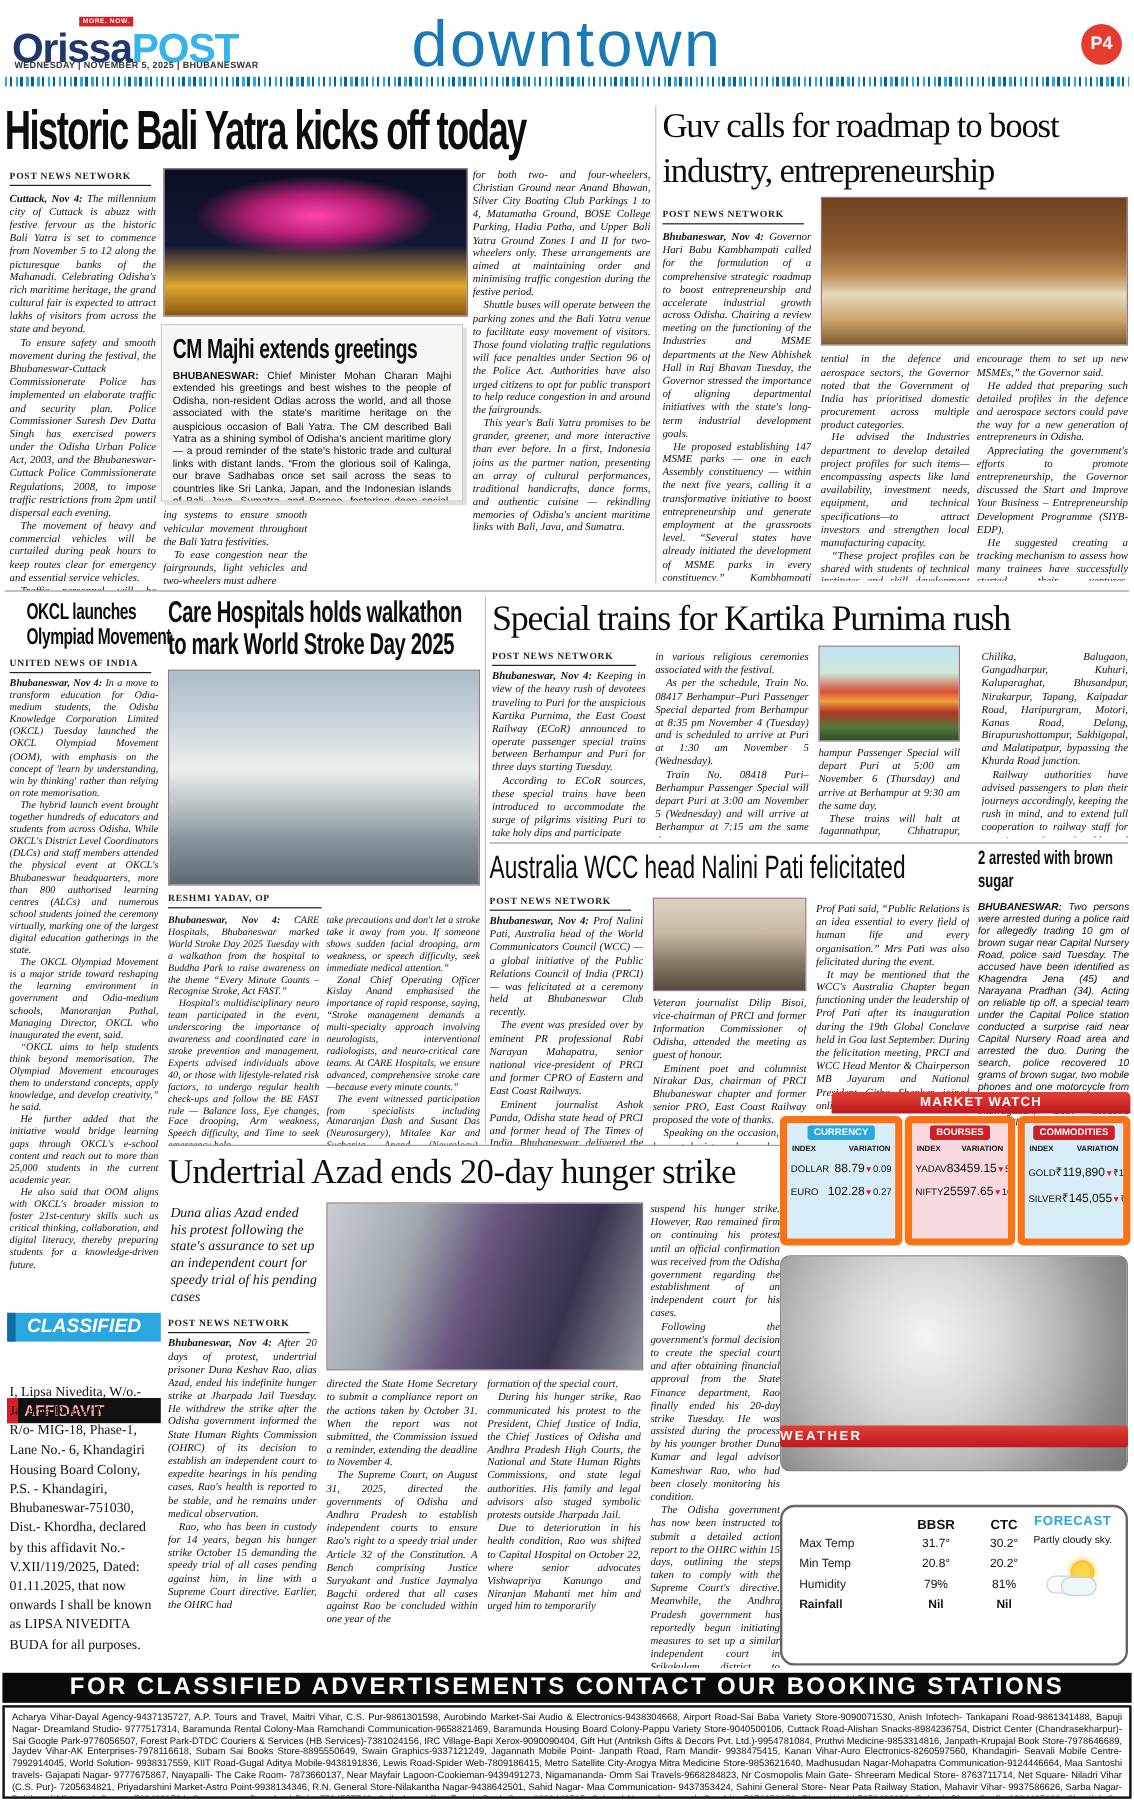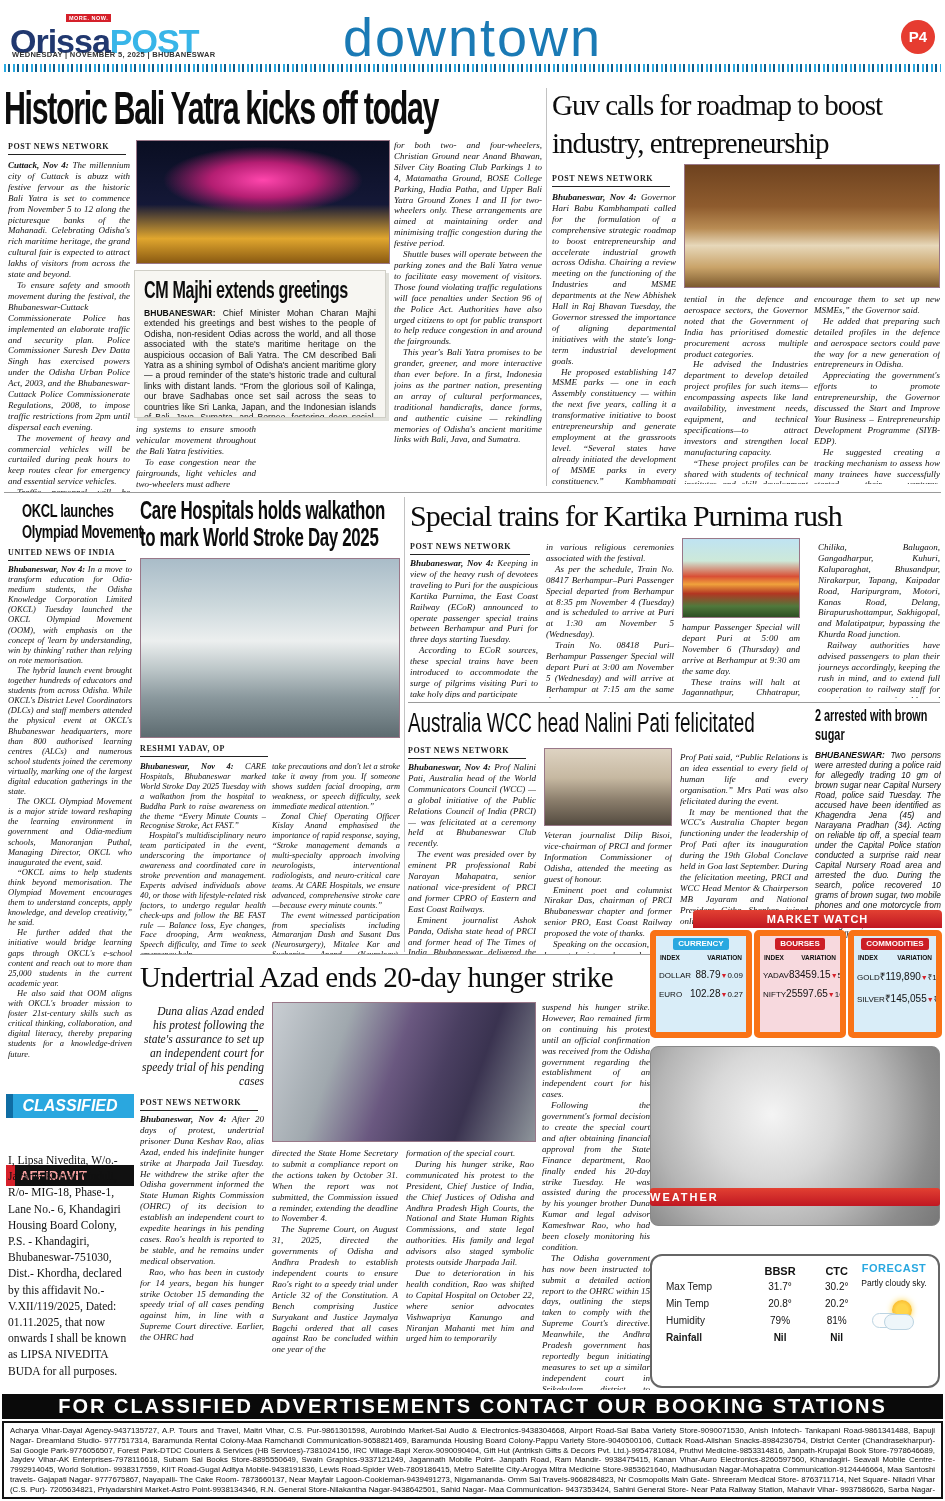--- a/index.html
+++ b/index.html
@@ -76,21 +76,21 @@
   .suncloud .sun{position:absolute;right:4px;top:0;width:20px;height:20px;border-radius:50%;
                  background:radial-gradient(circle,#ffd54a 40%,#f5a81c 100%);box-shadow:0 0 6px #ffd54a;}
   .suncloud .c1{position:absolute;left:0;bottom:2px;width:26px;height:13px;border-radius:8px;background:#fdfdfd;border:1px solid #bcd4e2;}
   .suncloud .c2{position:absolute;left:12px;bottom:0;width:28px;height:14px;border-radius:9px;background:#eef6fa;border:1px solid #bcd4e2;}
   
   #booking-banner{position:absolute;left:2px;top:1394px;width:941px;height:25px;background:#0a0a0a;color:#fff;
                   font:bold 20px/25px "Liberation Sans",sans-serif;text-align:center;letter-spacing:2px;box-sizing:border-box;}
   #booking-box{position:absolute;left:2px;top:1421px;width:941px;height:78px;border:2px solid #111;box-sizing:border-box;
                padding:3px 6px;font:7.8px/9.8px "Liberation Sans",sans-serif;text-align:justify;overflow:hidden;}
   
-  .deck{font-style:italic;text-align:right;font-size:11.5px;line-height:14px;font-family:Liberation Serif, serif;}
+  .deck{font-style:italic;text-align:left;font-size:11.5px;line-height:14px;font-family:Liberation Serif, serif;}
 </style>
 </head>
 <body>
 
 <div id="page">
 
   <div id="brand">
     <span class="chip">MORE. NOW.</span><br>
     <span class="big"><span class="b1">Orissa</span><span class="b2">POST</span></span>
   </div>

